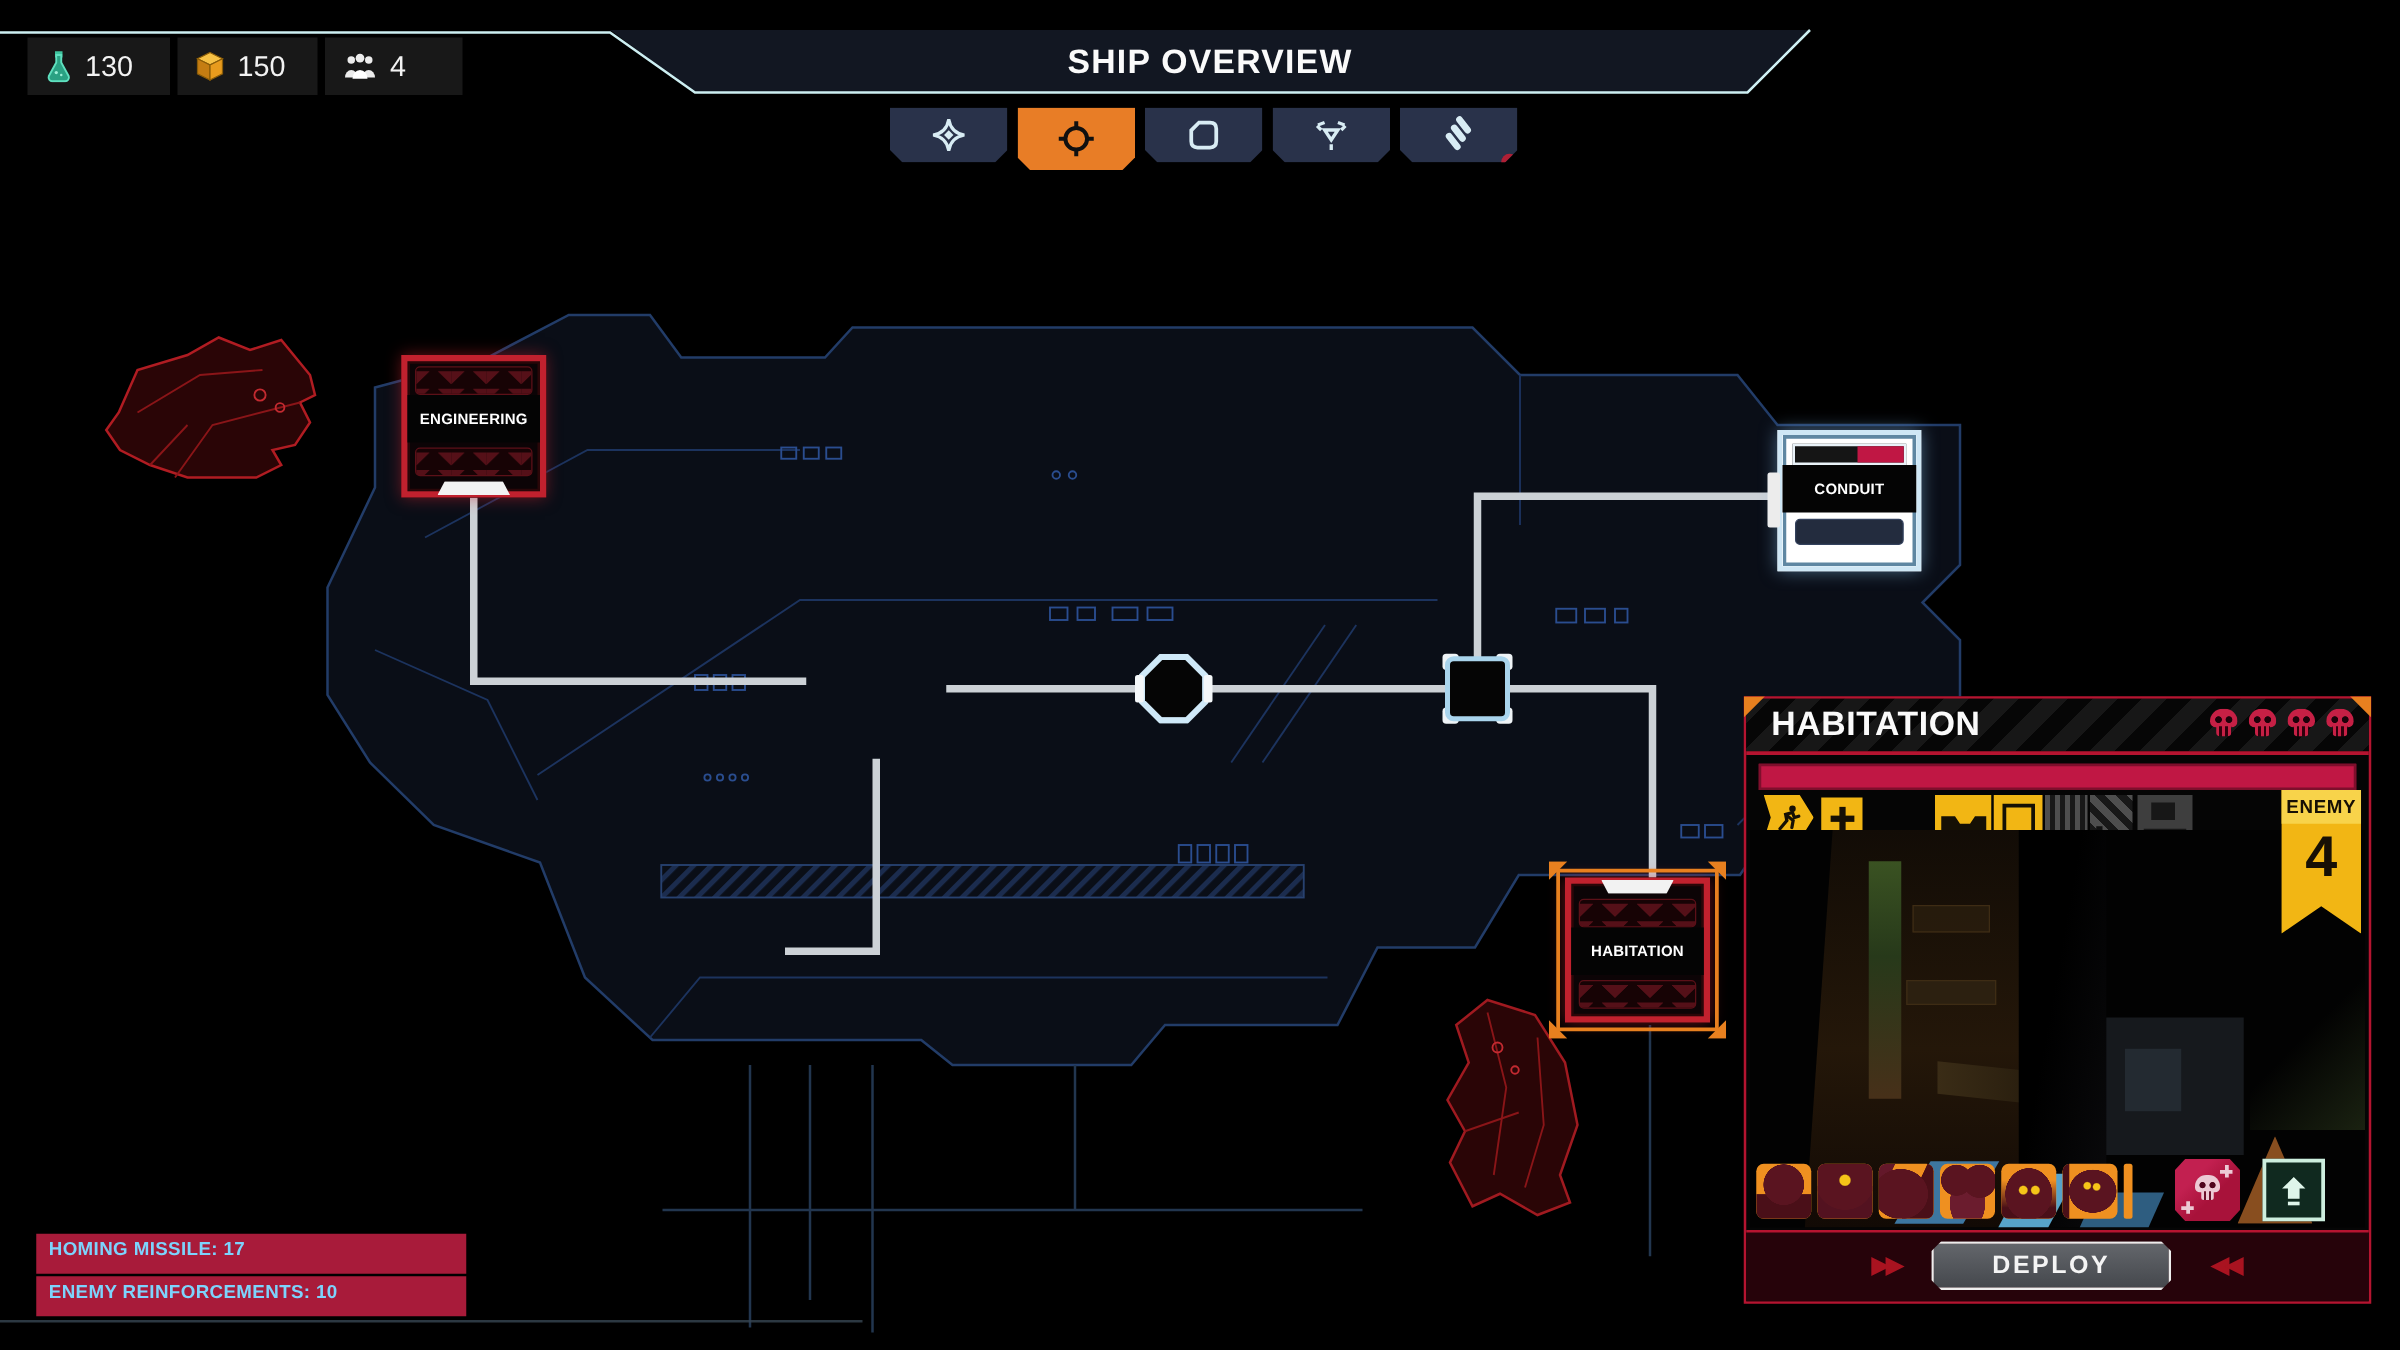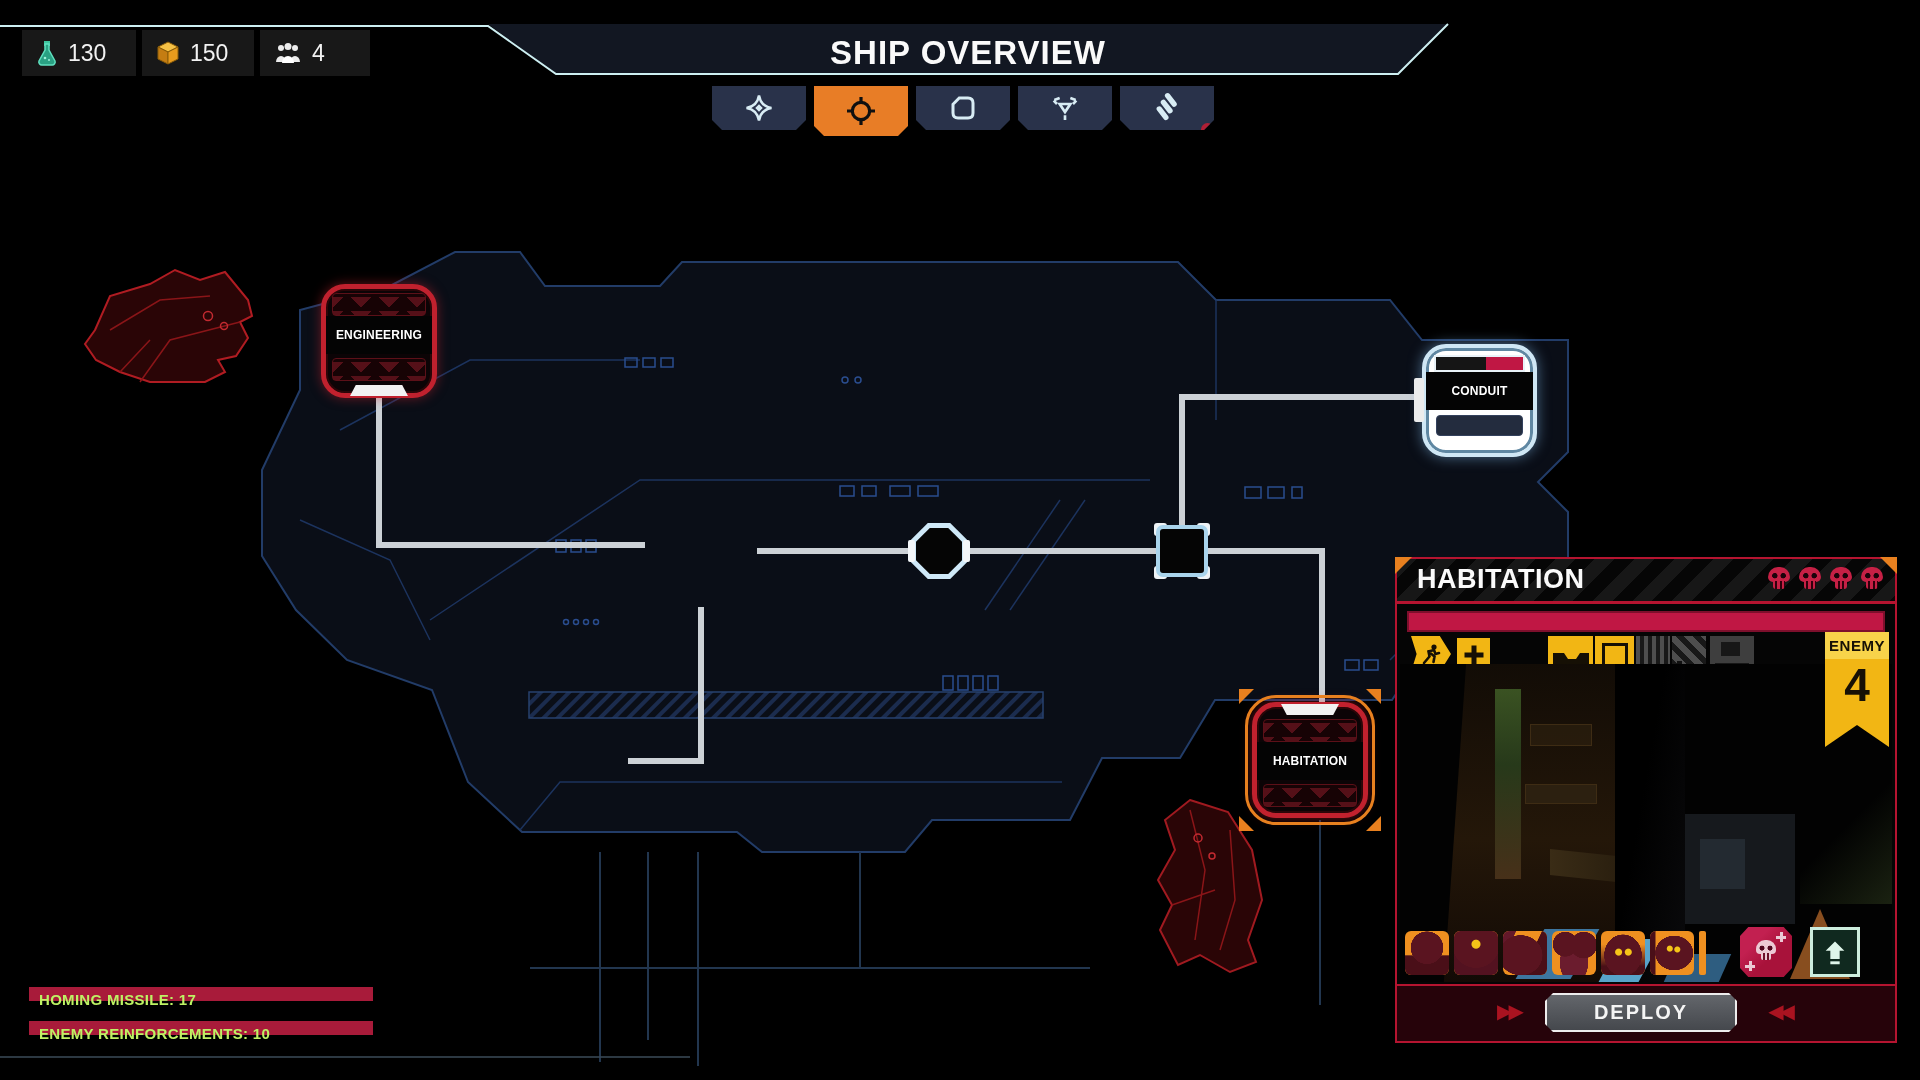--- a/index.html
+++ b/index.html
@@ -3,31 +3,31 @@
 <meta charset="utf-8">
 <style>
   html,body{margin:0;padding:0;background:#000;}
   #screen{position:relative;width:1920px;height:1080px;background:#000;overflow:hidden;
     font-family:"Liberation Sans",sans-serif;color:#fff;}
   
   .res-box{position:absolute;top:30px;height:46px;background:#181818;display:flex;align-items:center;gap:10px;padding:0 14px;box-sizing:border-box;}
   .res-box .val{font-size:23px;color:#f2f2f2;}
   
   #band-svg{position:absolute;left:0;top:0;}
-  .page-title{position:absolute;left:768px;top:34px;width:400px;text-align:center;font-size:33px;font-weight:bold;color:#fafafa;letter-spacing:1px;}
+  .page-title{position:absolute;left:768px;top:34px;width:400px;text-align:center;font-size:27px;font-weight:bold;color:#fafafa;letter-spacing:1px;}
   
   .tab{position:absolute;top:86px;width:94px;height:44px;background:#29324a;display:flex;align-items:center;justify-content:center;
     clip-path:polygon(0 0,100% 0,100% calc(100% - 10px),calc(100% - 10px) 100%,10px 100%,0 calc(100% - 10px));cursor:pointer;}
   .tab.active{background:#e87d26;height:50px;}
   .tab svg{display:block;}
   .tab-dot{position:absolute;right:0px;bottom:-6px;width:13px;height:13px;border-radius:50%;background:#b01f35;}
   
   #map-svg{position:absolute;left:0;top:0;}
   
-  .node{position:absolute;box-sizing:border-box;border-radius:24px;cursor:pointer;}
+  .node{position:absolute;box-sizing:border-box;border-radius:0;cursor:pointer;}
   .node .label{display:flex;align-items:center;justify-content:center;height:38px;background:#040404;color:#fff;
     font-size:12px;font-weight:bold;letter-spacing:.2px;}
   .chev{margin:4px 6px 0;height:21px;border:1px solid #5c1018;background-color:#170305;
     background-image:linear-gradient(135deg,#551018 25%,transparent 25%),linear-gradient(225deg,#551018 25%,transparent 25%);
     background-size:28px 14px;background-position:0 3px;border-radius:4px;}
   .node-red{border:5px solid #c1212e;background:#0c0406;box-shadow:0 0 12px rgba(205,35,45,.5), inset 0 0 0 2px #2a0608;}
   .node-blue{border:4px solid #cfe7f5;background:#ffffff;box-shadow:0 0 14px rgba(130,185,235,.55), inset 0 0 0 3px #5f87a2;}
   .node-gray{border:5px solid #8f9298;background:#0b0b0b;box-shadow:0 0 8px rgba(145,150,155,.35), inset 0 0 0 2px #3a3d42;}
   .hp{margin:7px 8px 0;height:13px;border:2px solid #e9f2f8;background:#151515;position:relative;}
   .hp .fill{position:absolute;right:0;top:0;bottom:0;background:#c01744;}
@@ -45,21 +45,21 @@
   .octo{position:absolute;left:911px;top:523px;width:56px;height:56px;cursor:pointer;}
   .octo .o1{position:absolute;inset:0;background:#cfe9f8;clip-path:polygon(30% 0,70% 0,100% 30%,100% 70%,70% 100%,30% 100%,0 70%,0 30%);}
   .octo .o2{position:absolute;inset:5px;background:#050505;clip-path:polygon(30% 0,70% 0,100% 30%,100% 70%,70% 100%,30% 100%,0 70%,0 30%);}
   .octo .tabL,.octo .tabR{position:absolute;top:17px;width:7px;height:22px;background:#f4f7f9;border-radius:2px;}
   .octo .tabL{left:-3px}.octo .tabR{right:-3px}
   .sq{position:absolute;left:1156px;top:525px;width:52px;height:52px;cursor:pointer;}
   .sq .c{position:absolute;width:13px;height:13px;background:#eef3f6;border-radius:3px;}
   .sq .c1{left:-2px;top:-2px}.sq .c2{right:-2px;top:-2px}.sq .c3{left:-2px;bottom:-2px}.sq .c4{right:-2px;bottom:-2px}
   .sq .in{position:absolute;inset:0;border:4px solid #a9d4ec;border-radius:7px;background:#050505;}
   
-  .alert{position:absolute;left:29px;width:344px;height:14px;background:#a81b3a;color:#bef264;font-size:15px;font-weight:bold;
+  .alert{position:absolute;left:29px;width:344px;height:32px;background:#a81b3a;color:#7dd3fc;font-size:15px;font-weight:bold;
     line-height:25px;padding-left:10px;box-sizing:border-box;letter-spacing:.3px;}
   
   .panel{position:absolute;left:1395px;top:557px;width:502px;height:486px;background:#050505;border:2px solid #b51430;box-sizing:border-box;}
   .pcorner{position:absolute;width:17px;height:17px;background:#e8801f;z-index:5;}
   .pcorner.tl{left:-2px;top:-2px;clip-path:polygon(0 0,100% 0,0 100%);}
   .pcorner.tr{right:-2px;top:-2px;clip-path:polygon(0 0,100% 0,100% 100%);}
   .p-header{position:relative;height:42px;border-bottom:3px solid #b51430;
     background:repeating-linear-gradient(135deg,#171717 0 14px,#060606 14px 28px);}
   .p-title{position:absolute;left:20px;top:5px;font-size:27px;font-weight:bold;color:#fafafa;letter-spacing:.5px;}
   .skulls{position:absolute;right:10px;top:8px;display:flex;gap:5px;}

